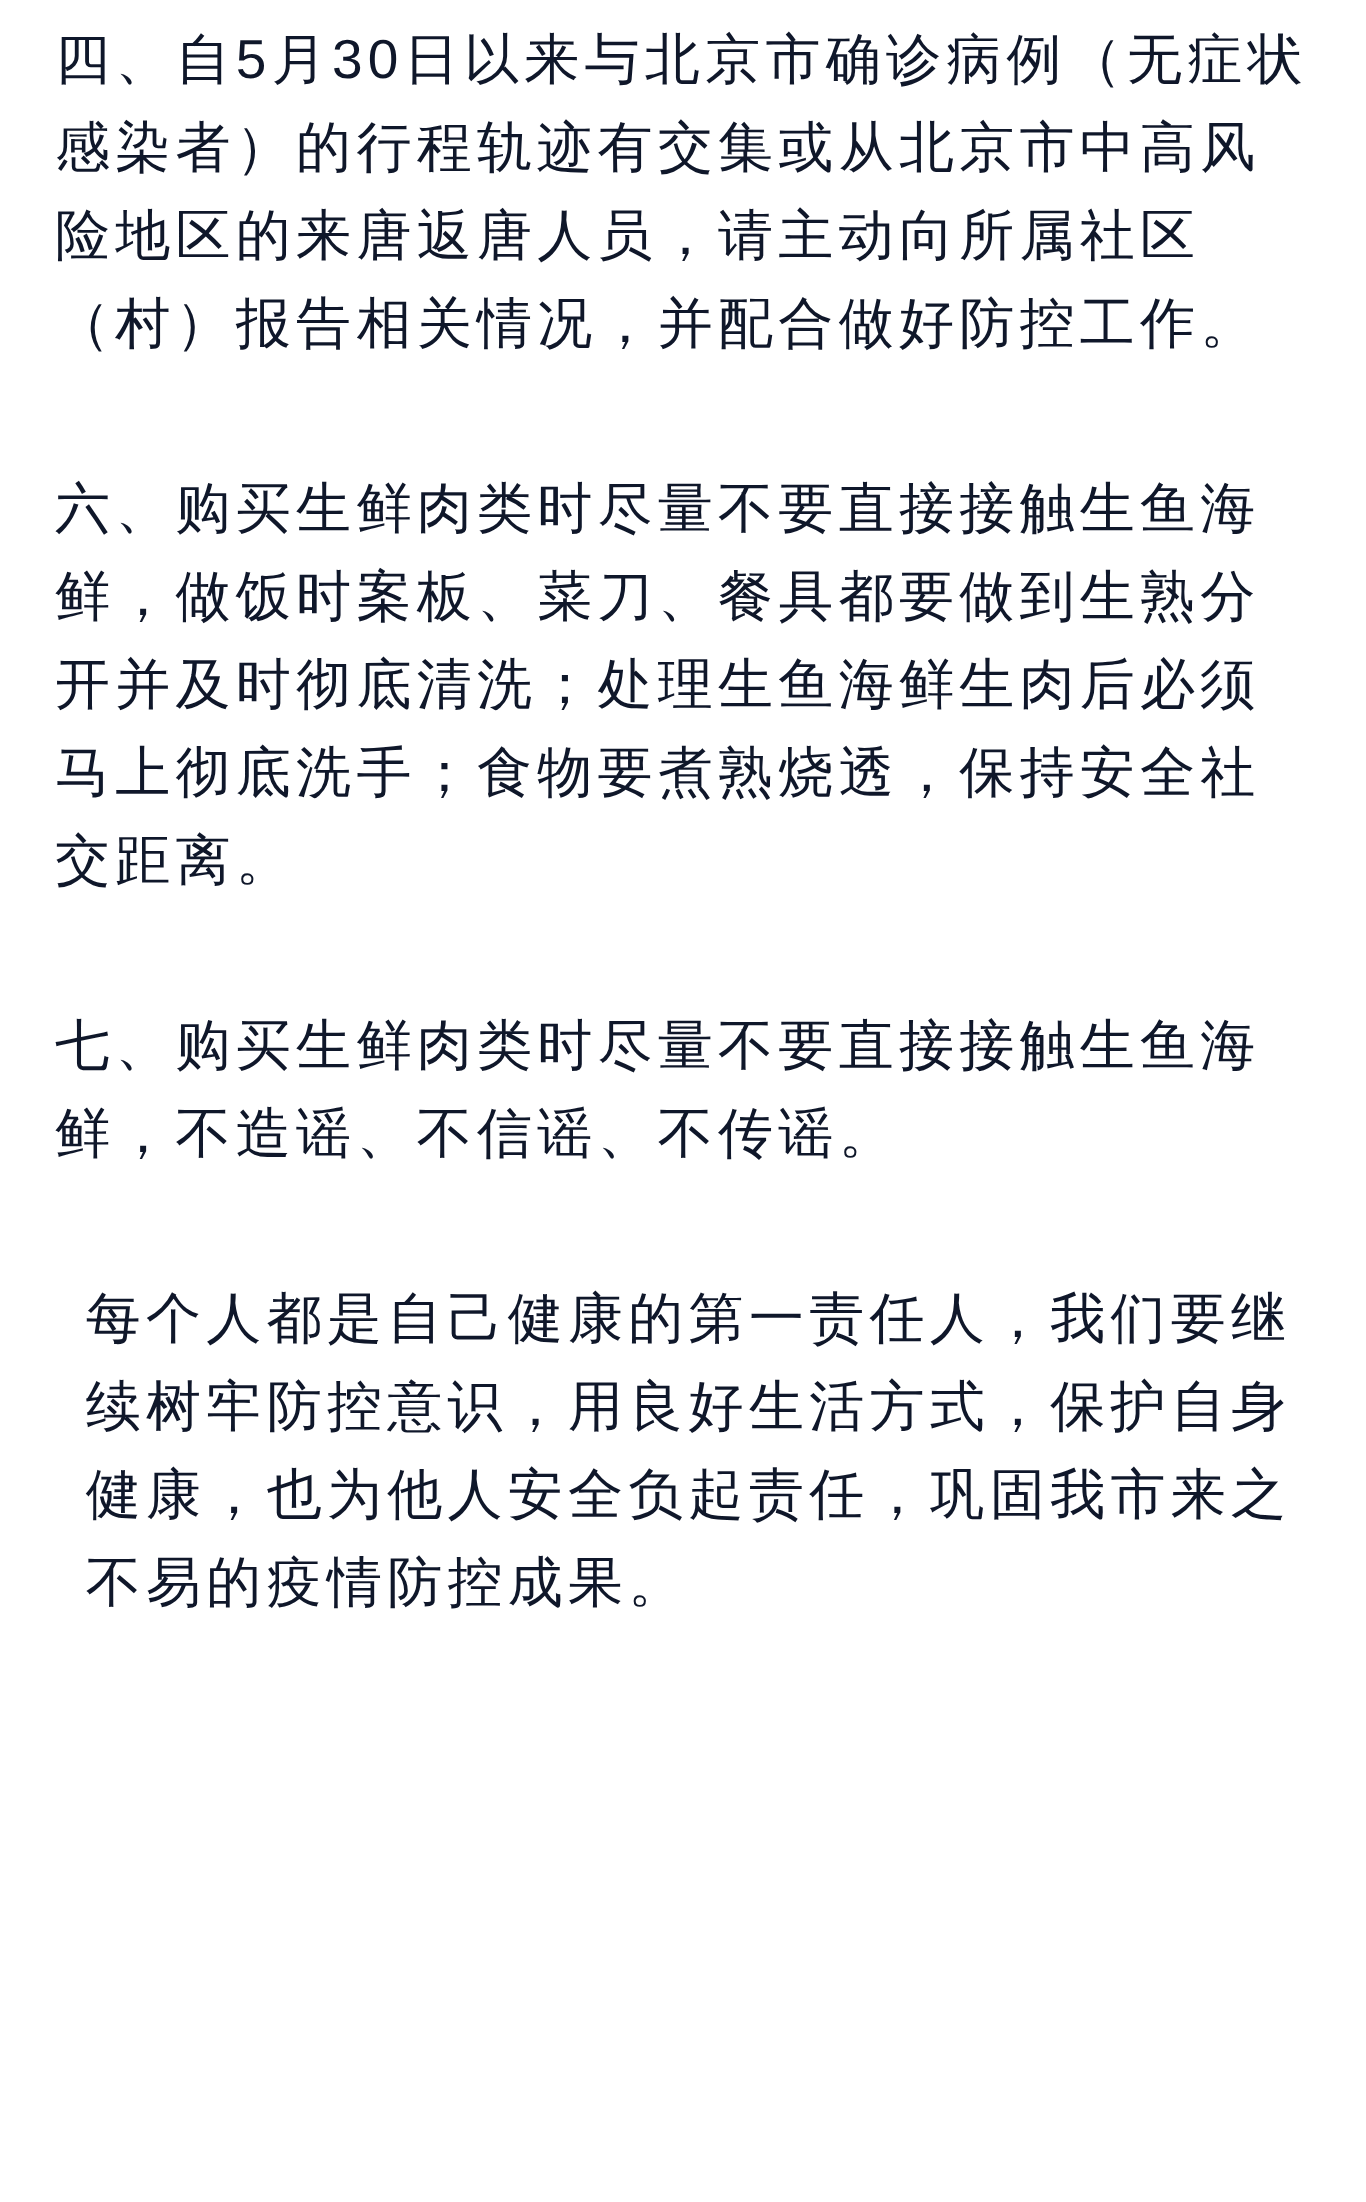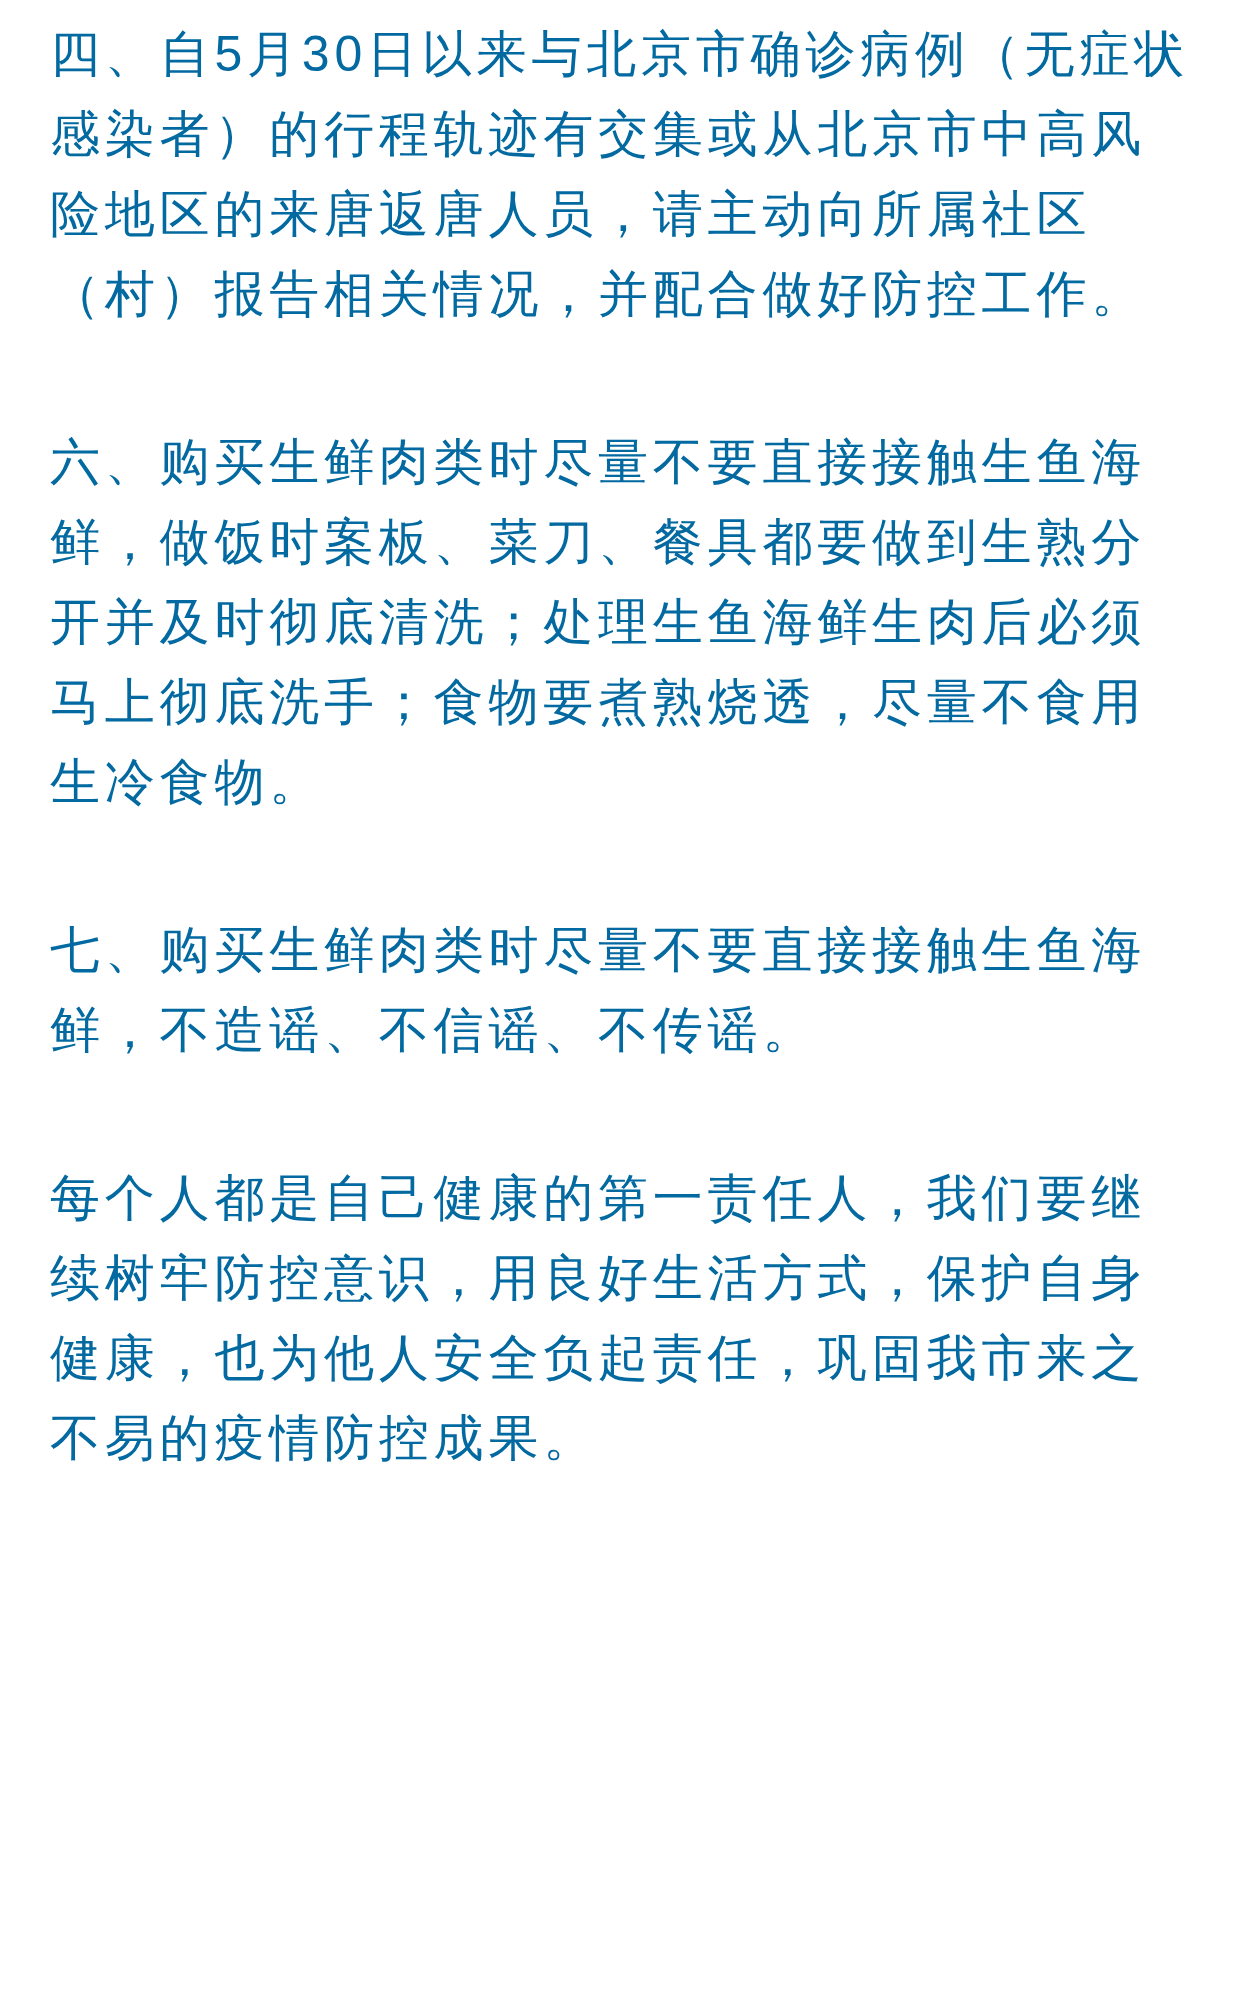--- a/index.html
+++ b/index.html
@@ -16,31 +16,32 @@
   .article-body {
     box-sizing: border-box;
     width: 1242px;
     padding: 14px 45px 0 50px;
   }
   .article-body p {
     margin: 0 0 88px 0;
     font-size: 50px;
     line-height: 80px;
     letter-spacing: 4.8px;
-    color: #0369a1;
+    color: #0f172a;
     text-align: left;
     word-break: normal;
     overflow-wrap: normal;
     line-break: strict;
   }
   .article-body p:last-child {
     margin-bottom: 0;
+    margin-left: 28px;
   }
 </style>
 </head>
 <body>
 
 <div class="article-body">
   <p>四、自5月30日以来与北京市确诊病例（无症状感染者）的行程轨迹有交集或从北京市中高风险地区的来唐返唐人员，请主动向所属社区（村）报告相关情况，并配合做好防控工作。</p>
-  <p>六、购买生鲜肉类时尽量不要直接接触生鱼海鲜，做饭时案板、菜刀、餐具都要做到生熟分开并及时彻底清洗；处理生鱼海鲜生肉后必须马上彻底洗手；食物要煮熟烧透，尽量不食用生冷食物。</p>
+  <p>六、购买生鲜肉类时尽量不要直接接触生鱼海鲜，做饭时案板、菜刀、餐具都要做到生熟分开并及时彻底清洗；处理生鱼海鲜生肉后必须马上彻底洗手；食物要煮熟烧透，保持安全社交距离。</p>
   <p>七、购买生鲜肉类时尽量不要直接接触生鱼海鲜，不造谣、不信谣、不传谣。</p>
   <p>每个人都是自己健康的第一责任人，我们要继续树牢防控意识，用良好生活方式，保护自身健康，也为他人安全负起责任，巩固我市来之不易的疫情防控成果。</p>
 </div>
 
 </body></html>

